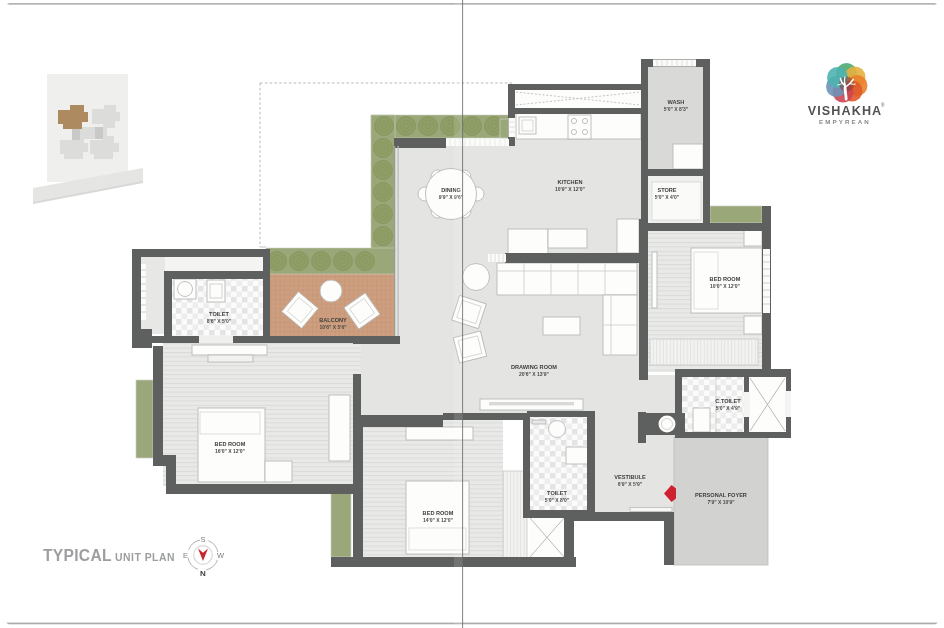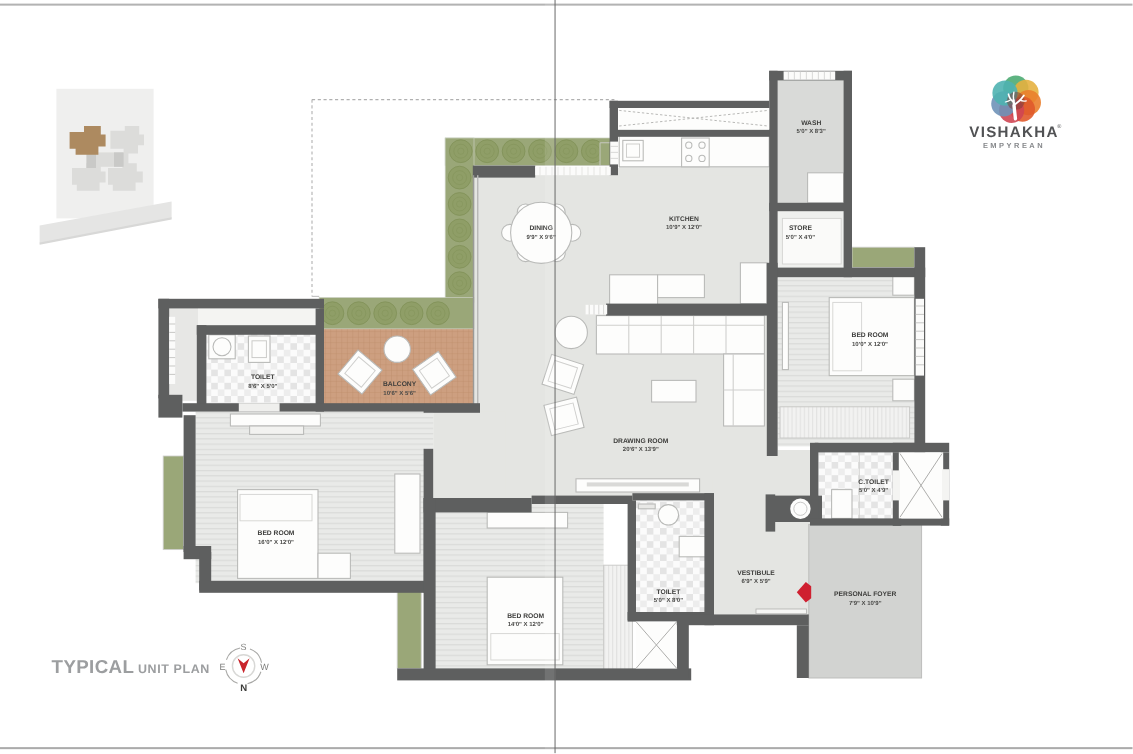--- a/index.html
+++ b/index.html
@@ -1,16 +1,16 @@
 <!DOCTYPE html>
 <html><head>
 <meta charset="utf-8">
 <style>
 html,body{margin:0;padding:0;background:#fff;}
-#page{position:relative;width:944px;height:628px;background:#fff;overflow:hidden;font-family:"Liberation Sans",sans-serif;}
+#page{position:relative;width:944px;height:628px;background:#fff;overflow:hidden;font-family:"Liberation Sans",sans-serif;border-radius:20px;}
 svg{display:block;}
 </style>
 </head>
 <body>
 <div id="page">
 <svg width="944" height="628" viewBox="0 0 944 628">
 <defs>
 <pattern id="stripeH" width="6" height="4.4" patternUnits="userSpaceOnUse">
   <rect width="6" height="4.4" fill="#e9eae8"></rect>
   <rect y="0" width="6" height="1" fill="#dadbd9"></rect>

